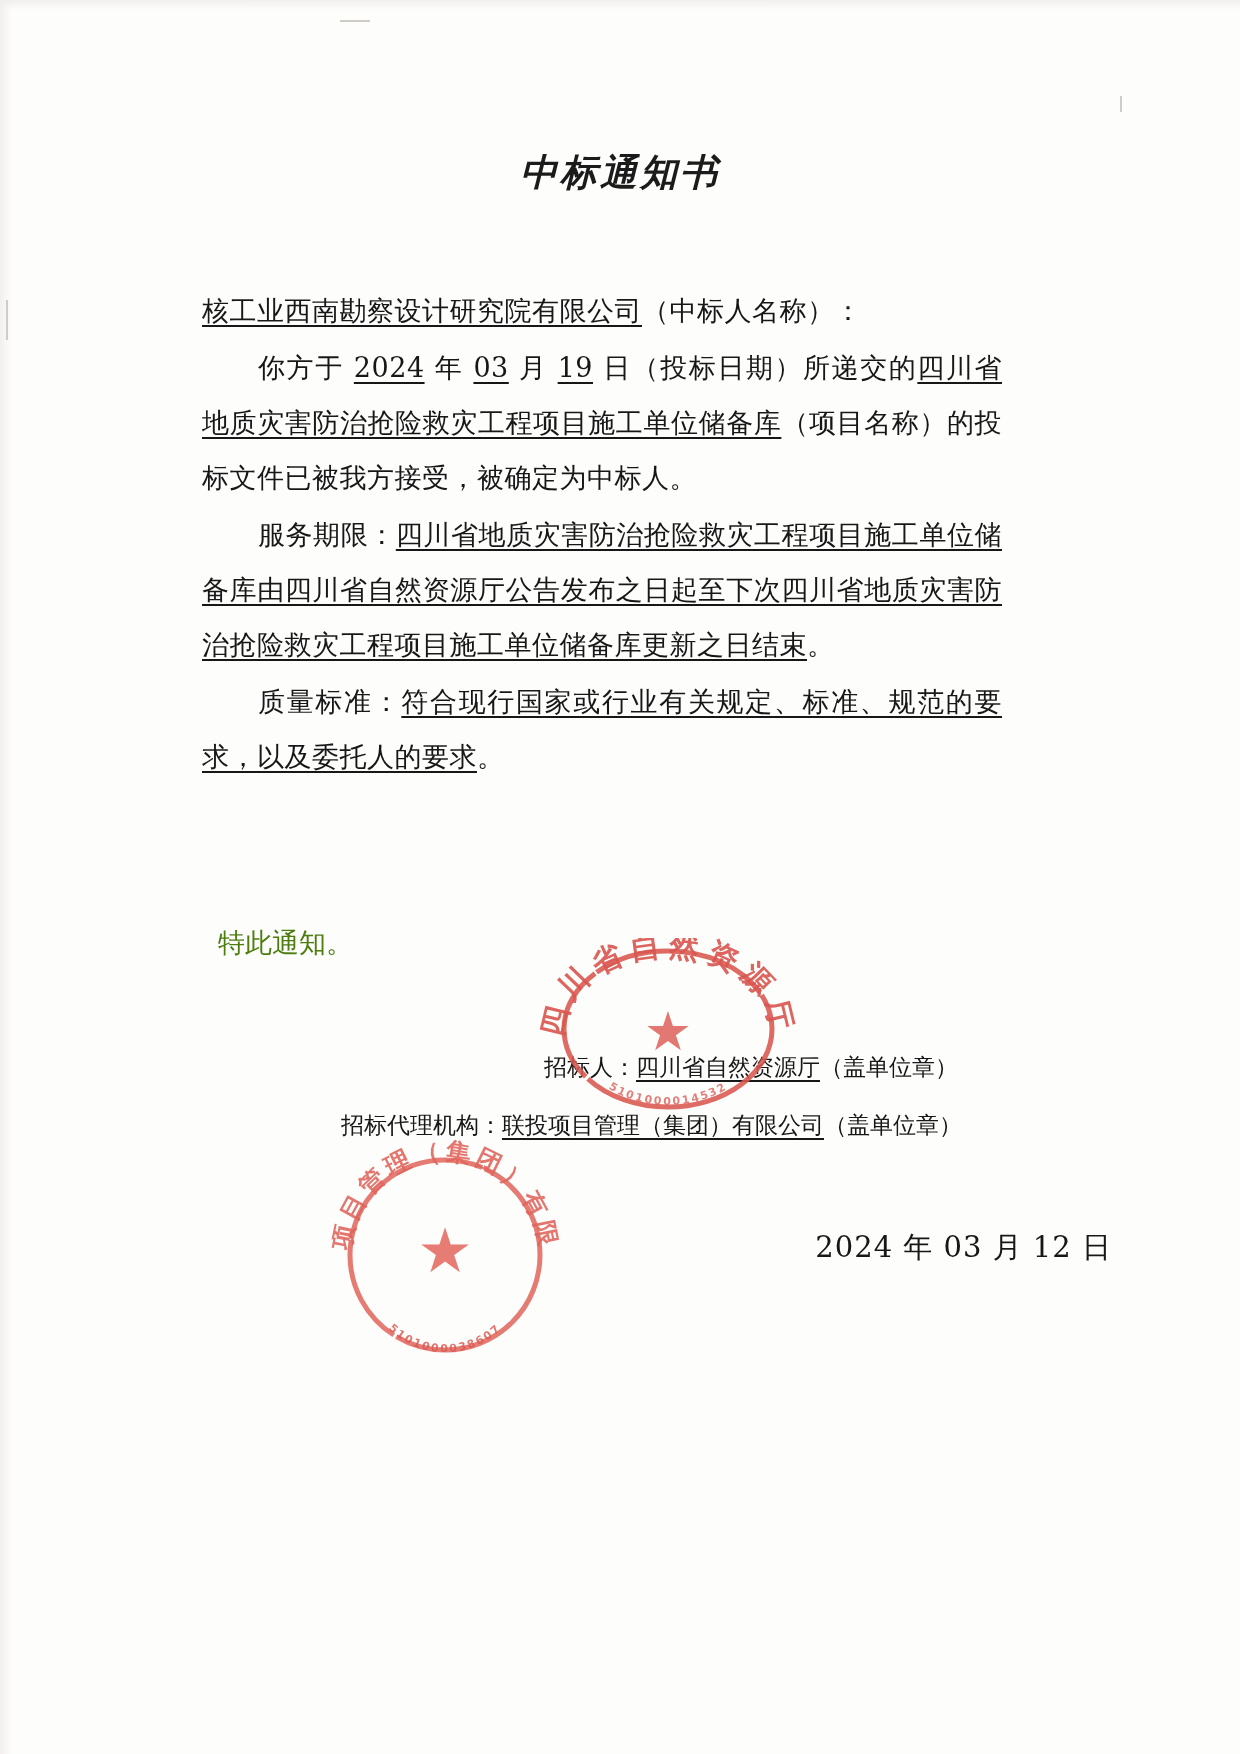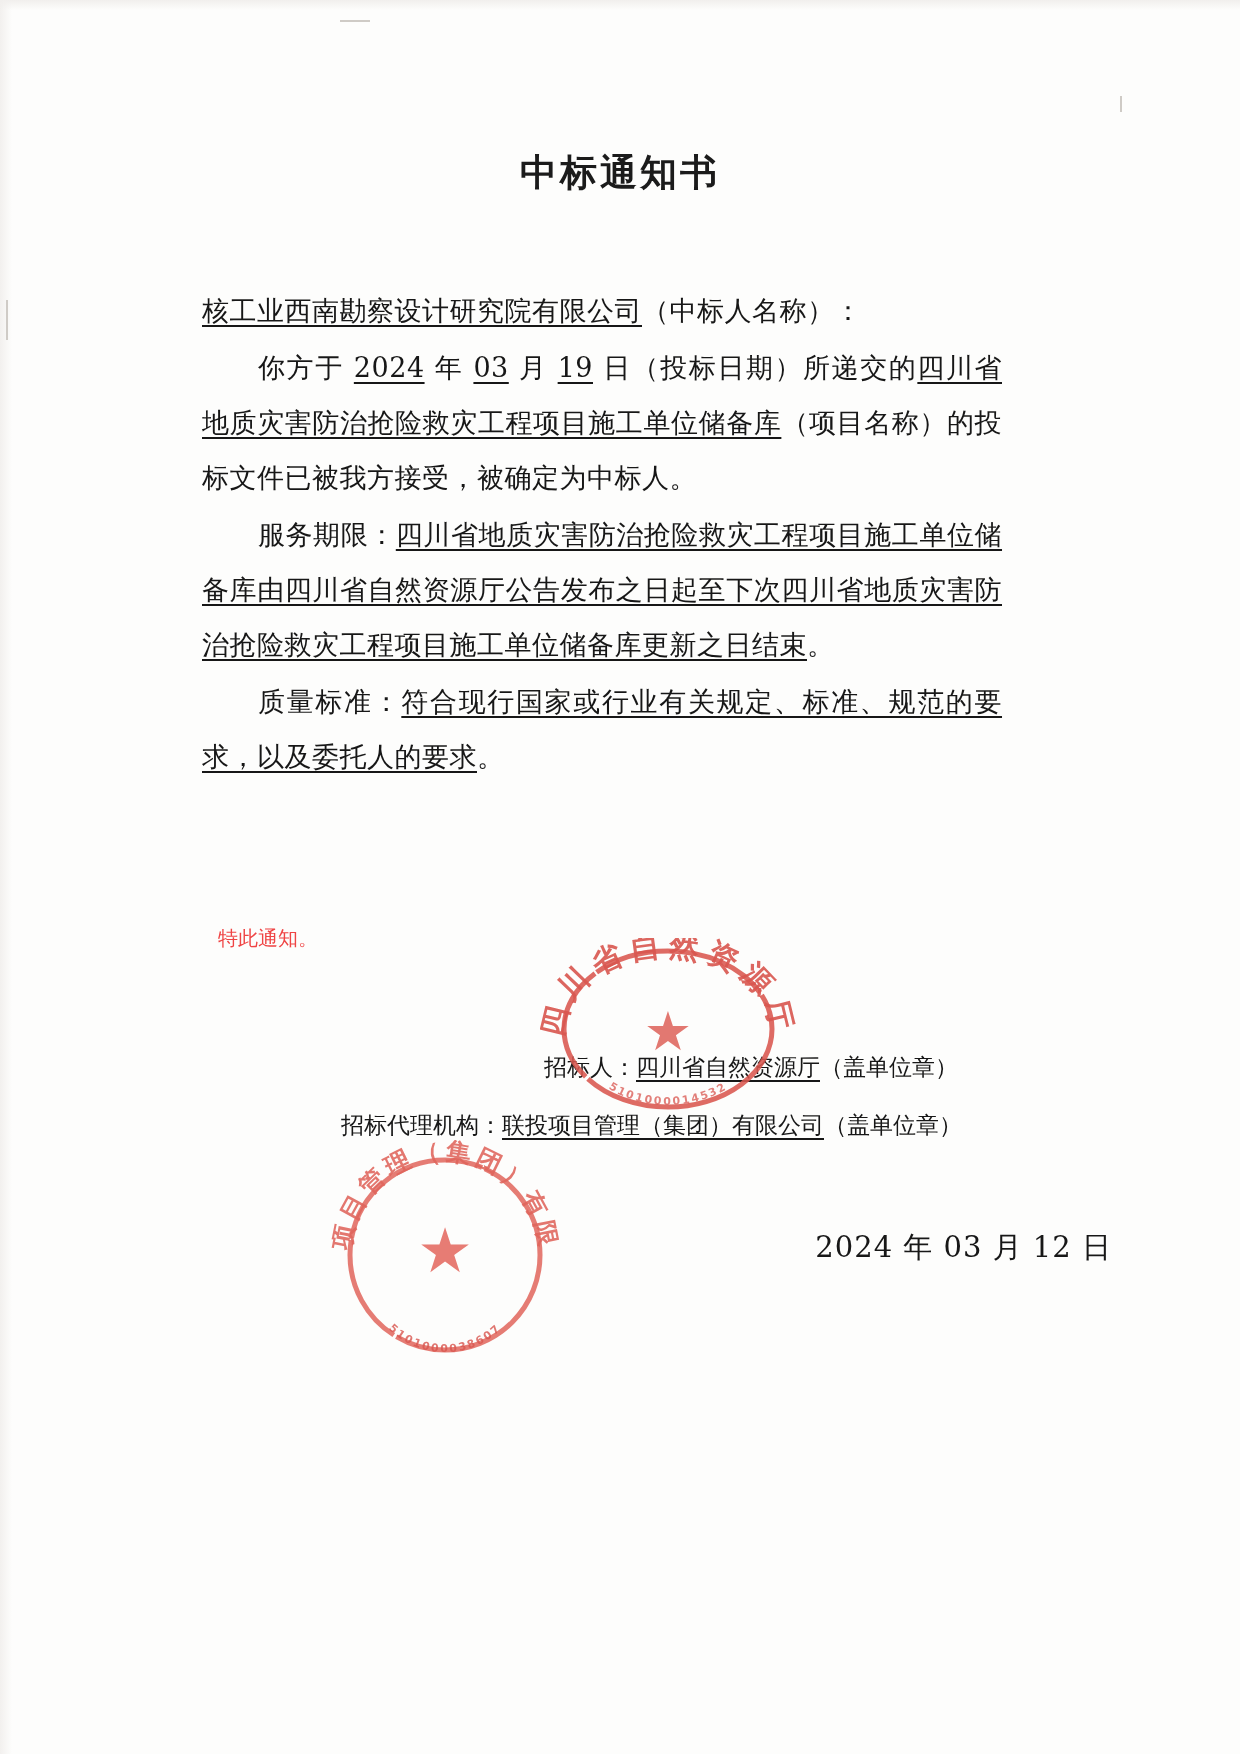--- a/index.html
+++ b/index.html
@@ -49,20 +49,21 @@
     position: absolute;
     top: 148px;
     left: 0;
     width: 1240px;
     text-align: center;
     font-family: "DejaVu Sans", "Liberation Sans", sans-serif;
     font-size: 37px;
     font-weight: bold;
     letter-spacing: 3px;
     color: #1b1b1b;
+    font-style: italic;
   }
 
   .body-block {
     position: absolute;
     left: 162px;
     top: 283px;
     width: 800px;
     font-size: 27px;
     line-height: 55px;
     color: #171717;
@@ -106,22 +107,22 @@
     width: 168px;
     border-bottom: 1.5px solid #171717;
     height: 26px;
     vertical-align: -4px;
   }
 
   .notice-end {
     position: absolute;
     left: 218px;
     top: 925px;
-    font-size: 20px;
-    color: #ef4444;
+    font-size: 27px;
+    color: #4d7c0f;
   }
 
   .date-line {
     position: absolute;
     right: 128px;
     top: 1228px;
     font-size: 29px;
     color: #171717;
     letter-spacing: 1px;
   }

